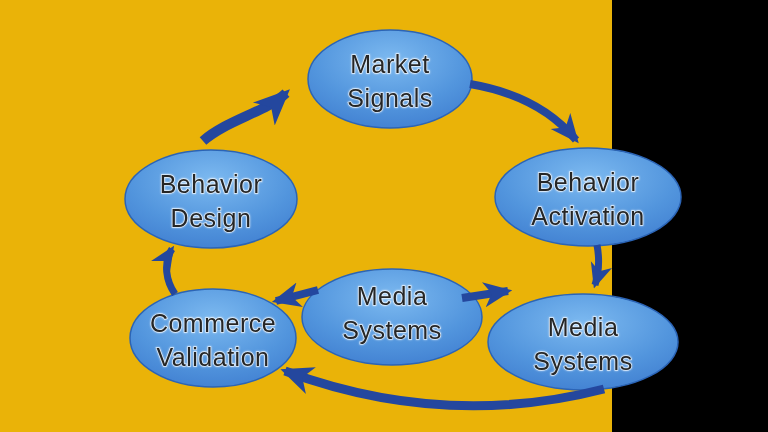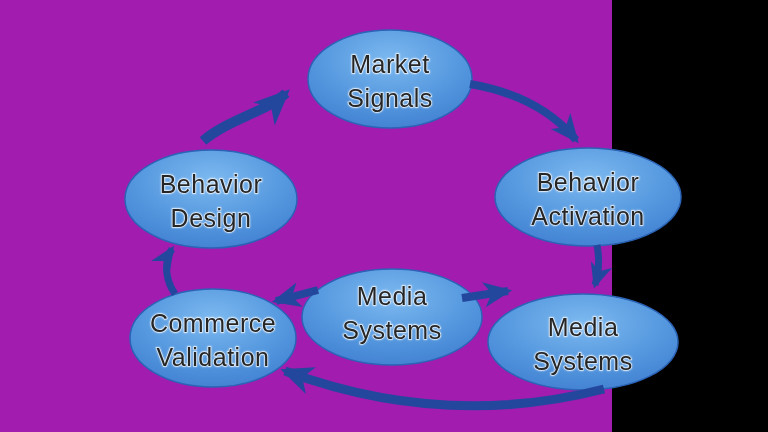--- a/index.html
+++ b/index.html
@@ -8,21 +8,21 @@
     width: 768px;
     height: 432px;
     background: #000000;
     overflow: hidden;
     font-family: "Liberation Sans", sans-serif;
   }
   #stage {
     position: relative;
     width: 612px;
     height: 432px;
-    background: #a21caf;
+    background: #eab308;
   }
   svg { display: block; }
   .node-ellipse {
     fill: url(#nodeGrad);
     stroke: #2b64b6;
     stroke-width: 1.5;
   }
   .node-label {
     font-family: "Liberation Sans", sans-serif;
     font-size: 25px;

